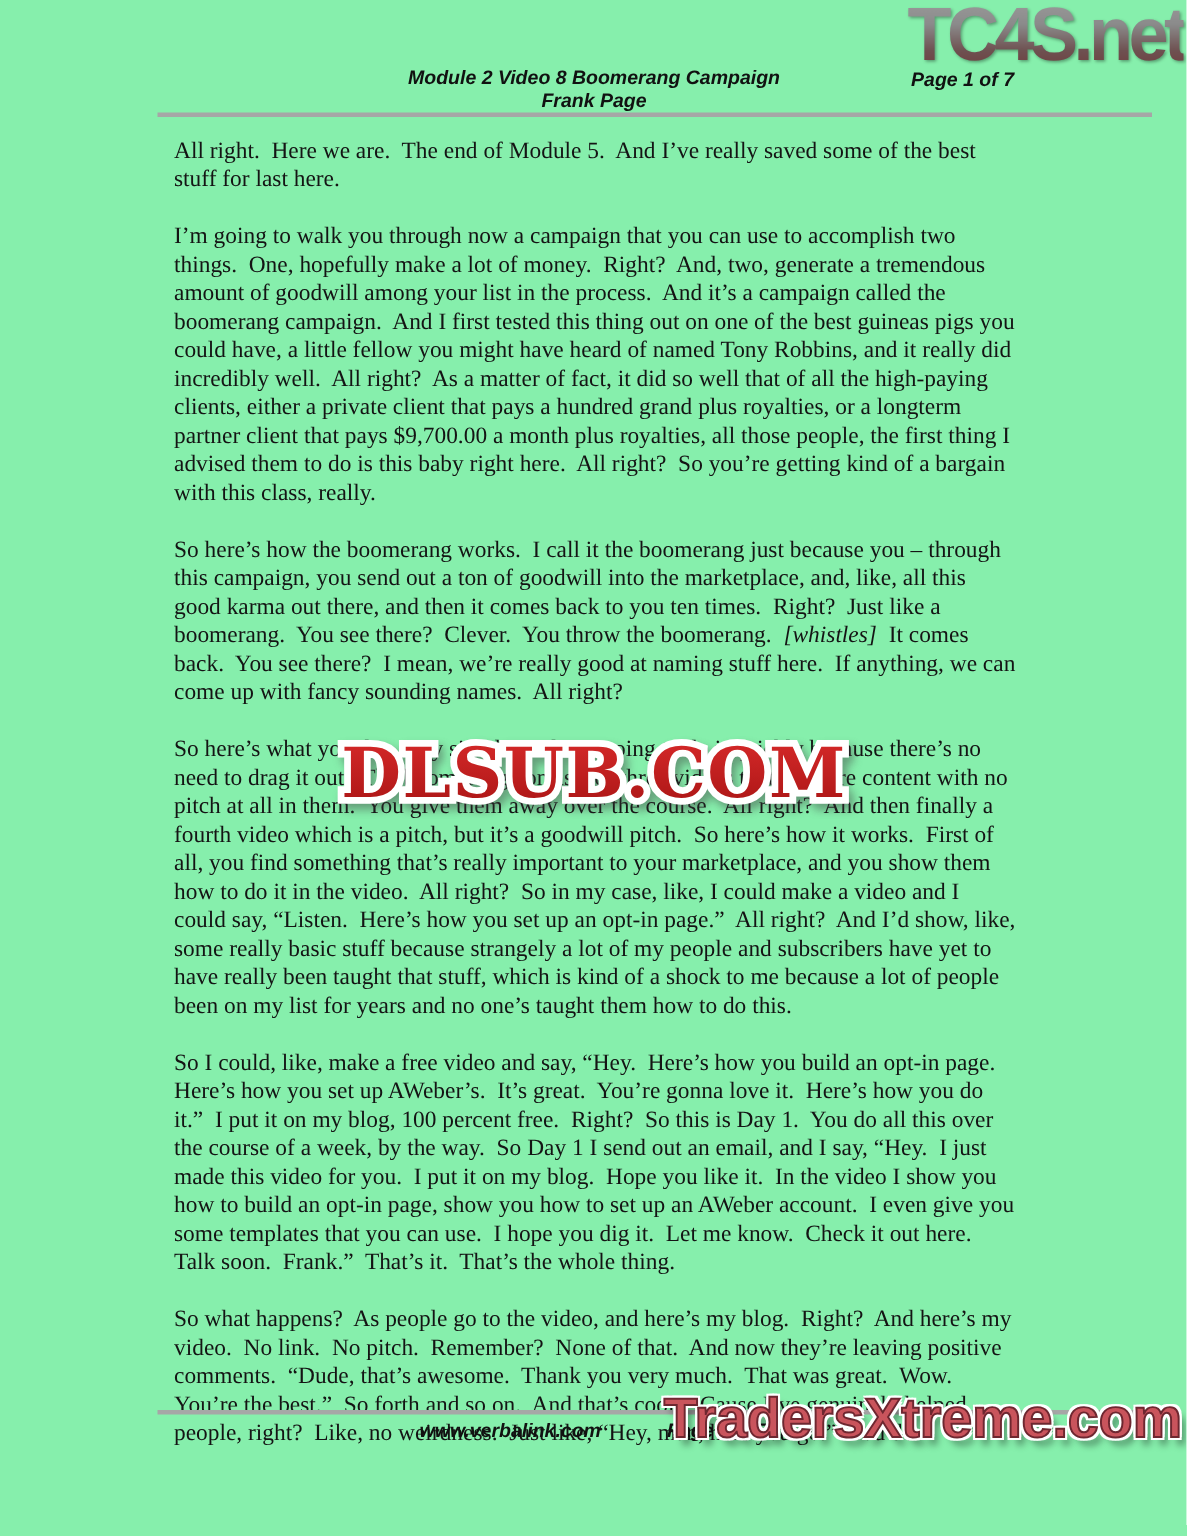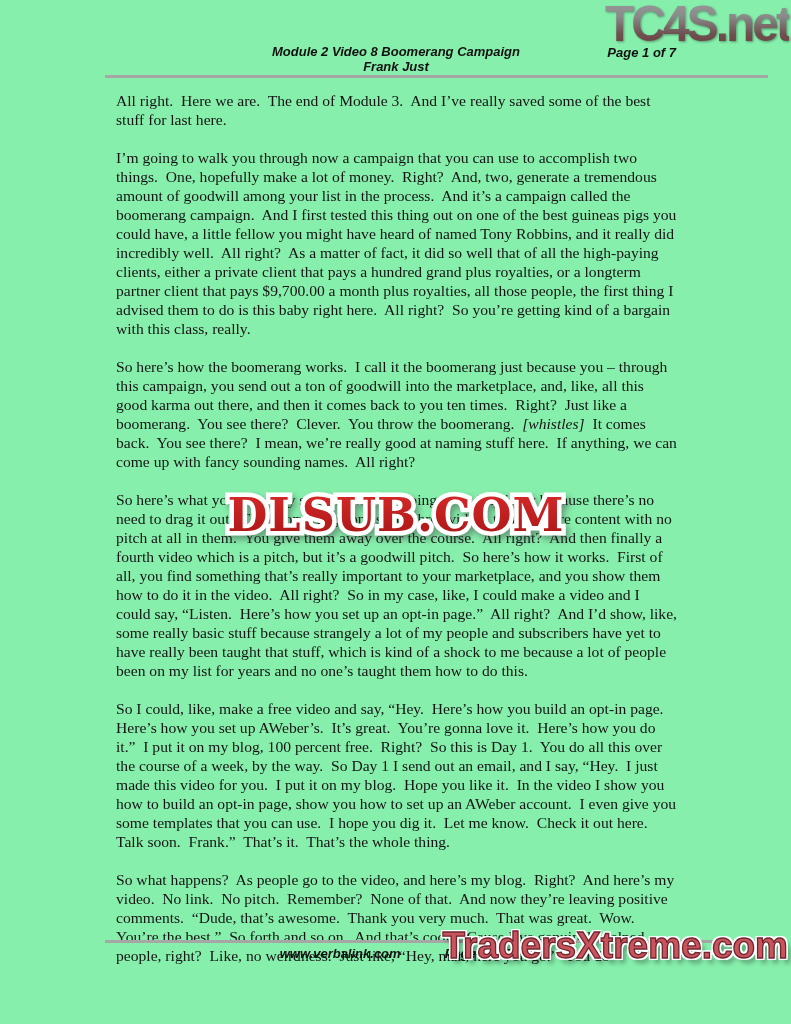--- a/index.html
+++ b/index.html
@@ -87,29 +87,29 @@
 
 <div class="page">
 
   <div class="tc4s">
     <span>TC4S.net</span>
   </div>
 
   <div class="header">
     <div class="titles">
       <div>Module 2 Video 8 Boomerang Campaign</div>
-      <div>Frank Just</div>
+      <div>Frank Page</div>
     </div>
     <div class="page-num">Page 1 of 7</div>
   </div>
 
   <div class="rule top"></div>
 
   <div class="doc-body">
-    <p><span>All right.  Here we are.  The end of Module 3.  And I’ve really saved some of the best stuff for last here.</span></p>
+    <p><span>All right.  Here we are.  The end of Module 5.  And I’ve really saved some of the best stuff for last here.</span></p>
     <p><span>I’m going to walk you through now a campaign that you can use to accomplish two things.  One, hopefully make a lot of money.  Right?  And, two, generate a tremendous amount of goodwill among your list in the process.  And it’s a campaign called the boomerang campaign.  And I first tested this thing out on one of the best guineas pigs you could have, a little fellow you might have heard of named Tony Robbins, and it really did incredibly well.  All right?  As a matter of fact, it did so well that of all the high-paying clients, either a private client that pays a hundred grand plus royalties, or a longterm partner client that pays $9,700.00 a month plus royalties, all those people, the first thing I advised them to do is this baby right here.  All right?  So you’re getting kind of a bargain with this class, really.</span></p>
     <p><span>So here’s how the boomerang works.  I call it the boomerang just because you – through this campaign, you send out a ton of goodwill into the marketplace, and, like, all this good karma out there, and then it comes back to you ten times.  Right?  Just like a boomerang.  You see there?  Clever.  You throw the boomerang.  </span><i>[whistles]</i><span>  It comes back.  You see there?  I mean, we’re really good at naming stuff here.  If anything, we can come up with fancy sounding names.  All right?</span></p>
     <p><span>So here’s what you do.  Very simple, and I’m going to do it quickly because there’s no need to drag it out.  The boomerang consists of three videos that are pure content with no pitch at all in them.  You give them away over the course.  All right?  And then finally a fourth video which is a pitch, but it’s a goodwill pitch.  So here’s how it works.  First of all, you find something that’s really important to your marketplace, and you show them how to do it in the video.  All right?  So in my case, like, I could make a video and I could say, “Listen.  Here’s how you set up an opt-in page.”  All right?  And I’d show, like, some really basic stuff because strangely a lot of my people and subscribers have yet to have really been taught that stuff, which is kind of a shock to me because a lot of people been on my list for years and no one’s taught them how to do this.</span></p>
     <p><span>So I could, like, make a free video and say, “Hey.  Here’s how you build an opt-in page.  Here’s how you set up AWeber’s.  It’s great.  You’re gonna love it.  Here’s how you do it.”  I put it on my blog, 100 percent free.  Right?  So this is Day 1.  You do all this over the course of a week, by the way.  So Day 1 I send out an email, and I say, “Hey.  I just made this video for you.  I put it on my blog.  Hope you like it.  In the video I show you how to build an opt-in page, show you how to set up an AWeber account.  I even give you some templates that you can use.  I hope you dig it.  Let me know.  Check it out here.  Talk soon.  Frank.”  That’s it.  That’s the whole thing.</span></p>
     <p><span>So what happens?  As people go to the video, and here’s my blog.  Right?  And here’s my video.  No link.  No pitch.  Remember?  None of that.  And now they’re leaving positive comments.  “Dude, that’s awesome.  Thank you very much.  That was great.  Wow.  You’re the best.”  So forth and so on.  And that’s cool.  ’Cause I’ve genuinely helped people, right?  Like, no weirdness.  Just like, “Hey, man, here you go.”  You do</span></p>
   </div>
 
   <svg class="watermark" width="360" height="66" viewBox="0 0 360 66">
     <defs>
       <linearGradient id="wmgrad" x1="0" y1="0" x2="0" y2="1">

